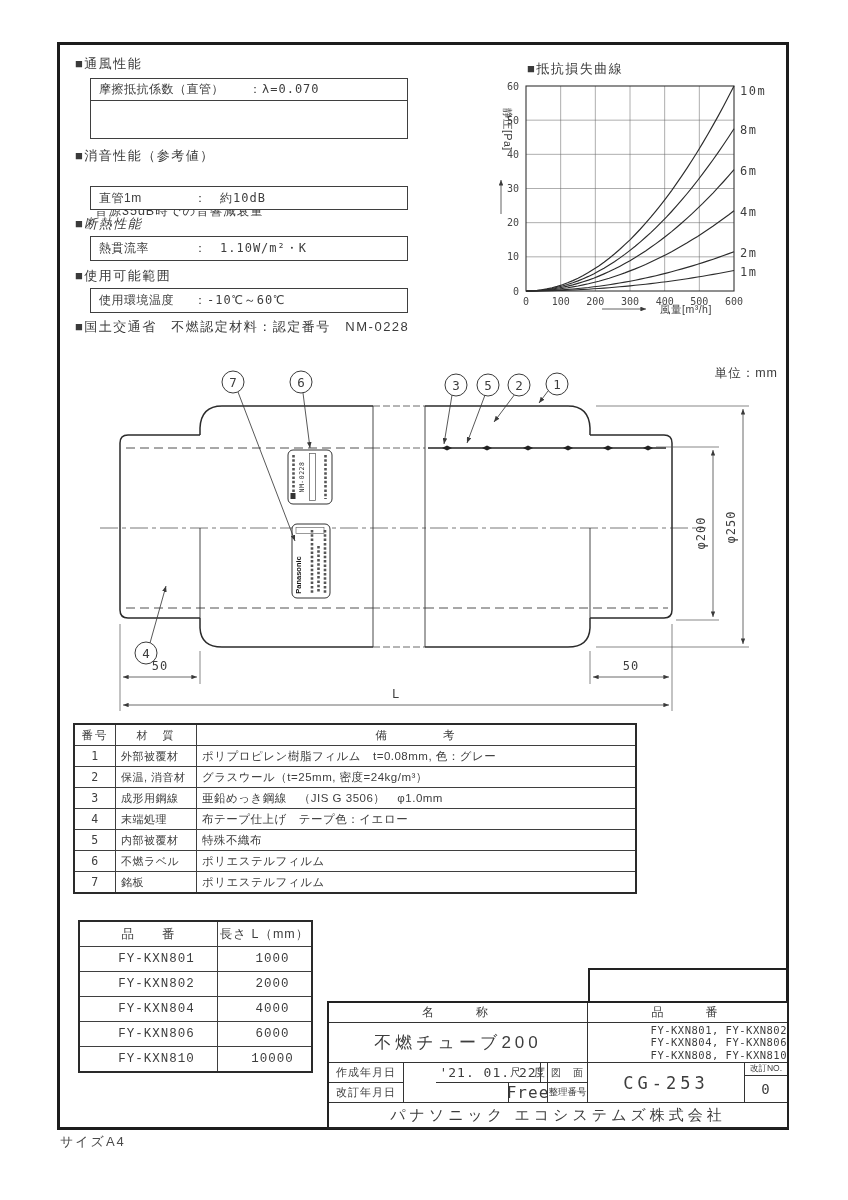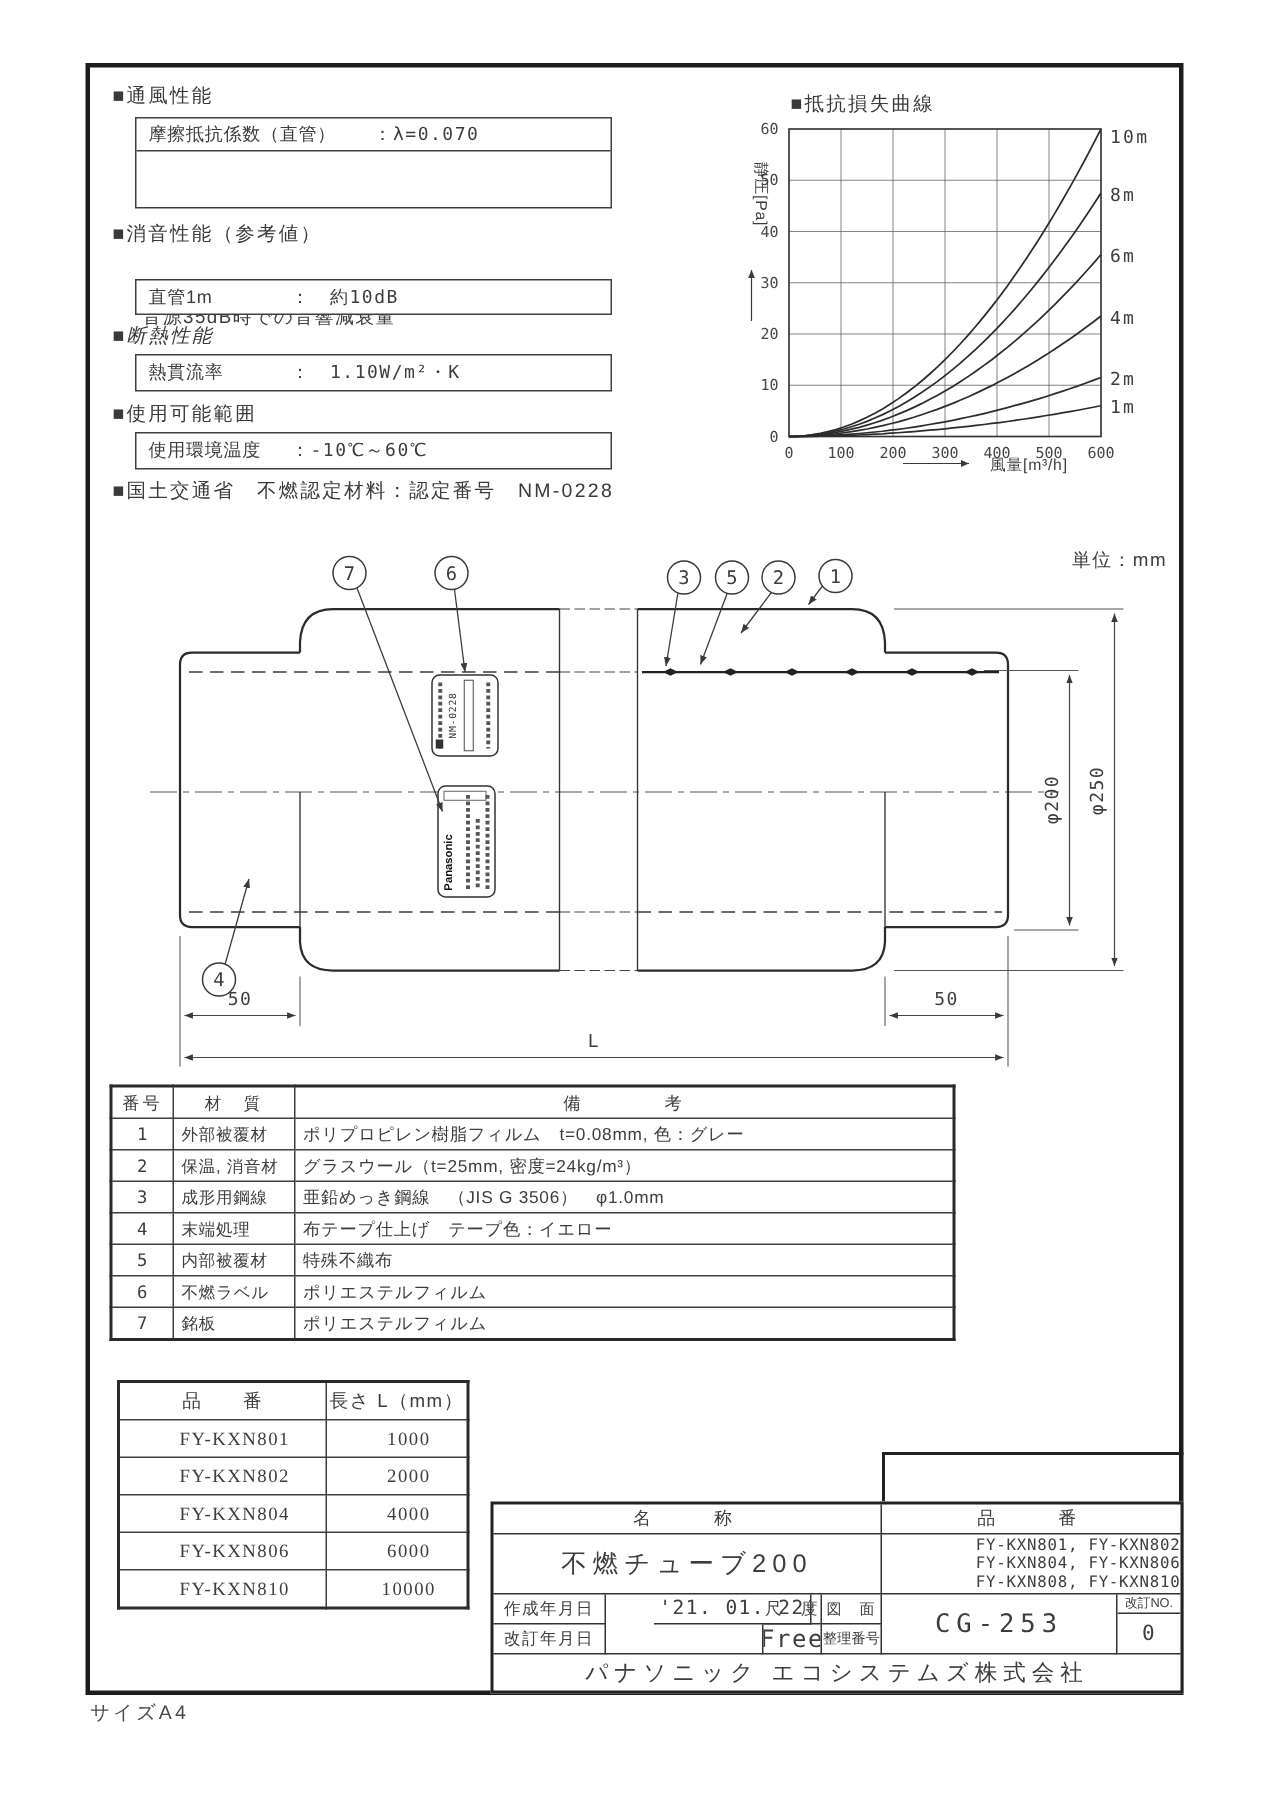--- a/index.html
+++ b/index.html
@@ -48,21 +48,21 @@
   .brandtext{font:bold 7.5px "Liberation Sans",sans-serif;fill:#111;text-anchor:middle;}
   
   table{border-collapse:collapse;table-layout:fixed;background:#fff;}
   .mat-table{position:absolute;left:73px;top:723px;width:564px;font-size:11.5px;}
   .mat-table th,.mat-table td{border:1px solid #3f3f3f;height:20px;padding:0 5px;white-space:nowrap;overflow:hidden;letter-spacing:0.5px;font-weight:normal;}
   .mat-table th{text-align:center;letter-spacing:2px;margin-top:28px;}
   .mat-table .c-no{width:30px;text-align:center;font-family:"DejaVu Sans Mono",monospace;}
   .mat-table .c-mat{width:70px;font-size:11px;}
   .prod-table{position:absolute;left:78px;top:920px;width:235px;font-size:12.5px;}
   .prod-table th,.prod-table td{border:1px solid #3f3f3f;height:22px;text-align:center;white-space:nowrap;font-weight:normal;letter-spacing:1px;}
-  .prod-table td{font-family:Liberation Serif, serif;padding-left:17px;}
+  .prod-table td{font-family:Liberation Mono, monospace;padding-left:17px;}
   .mat-table{border:2px solid #2a2a2a;} .prod-table{border:2px solid #2a2a2a;}
   
   .tb{position:absolute;left:327px;top:968px;width:462px;height:161px;}
   .tb-gap{position:absolute;left:261px;top:0;width:201px;height:33px;border-top:2px solid #222;border-left:2px solid #222;box-sizing:border-box;}
   .tb-main{position:absolute;left:0;top:33px;width:462px;height:128px;border:2px solid #222;box-sizing:border-box;background:#fff;}
   .tbc{position:absolute;box-sizing:border-box;display:flex;align-items:center;justify-content:center;white-space:nowrap;overflow:hidden;}
   .br{border-right:1px solid #333;text-align:right;} .bb2{border-bottom:1px solid #333;}
   .tb-head{font-size:12px;letter-spacing:6px;}
   .tb-name{font-size:17px;letter-spacing:4px;}
   .tb-part{flex-direction:column;font-family:"DejaVu Sans Mono",monospace;font-size:10.5px;line-height:12.5px;letter-spacing:0.5px;}

